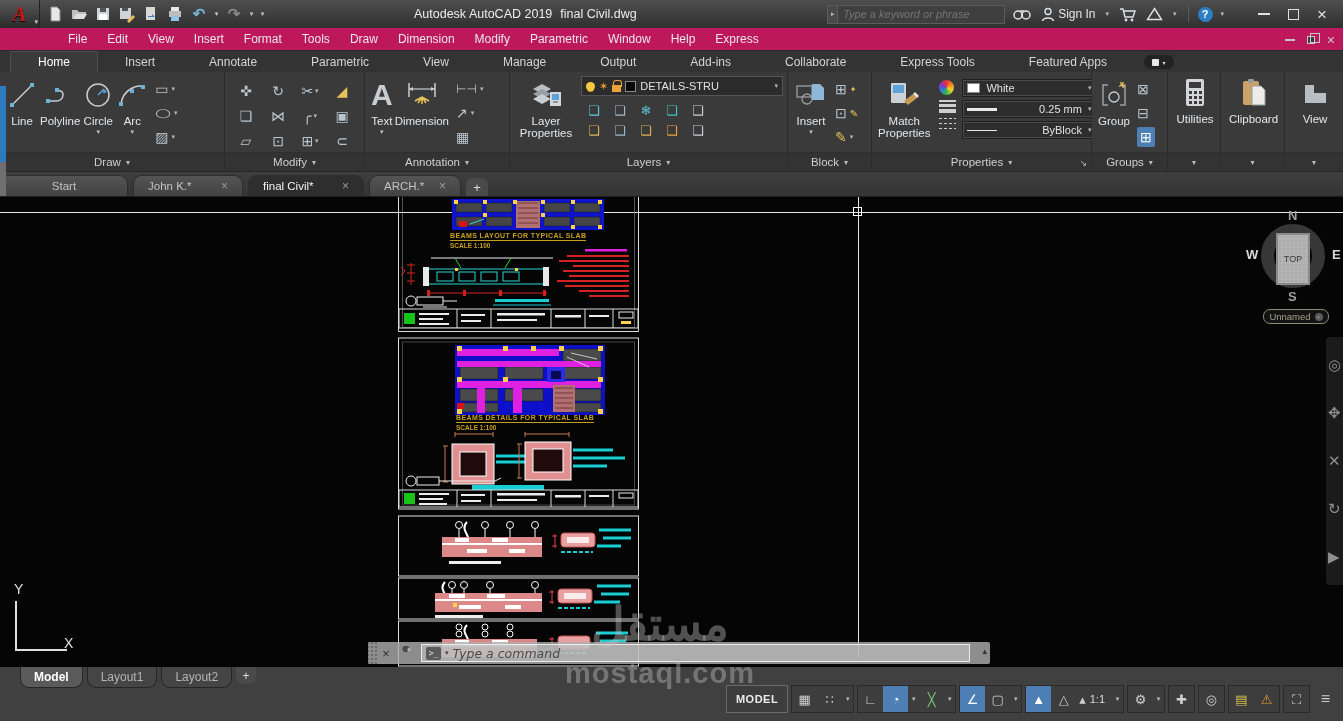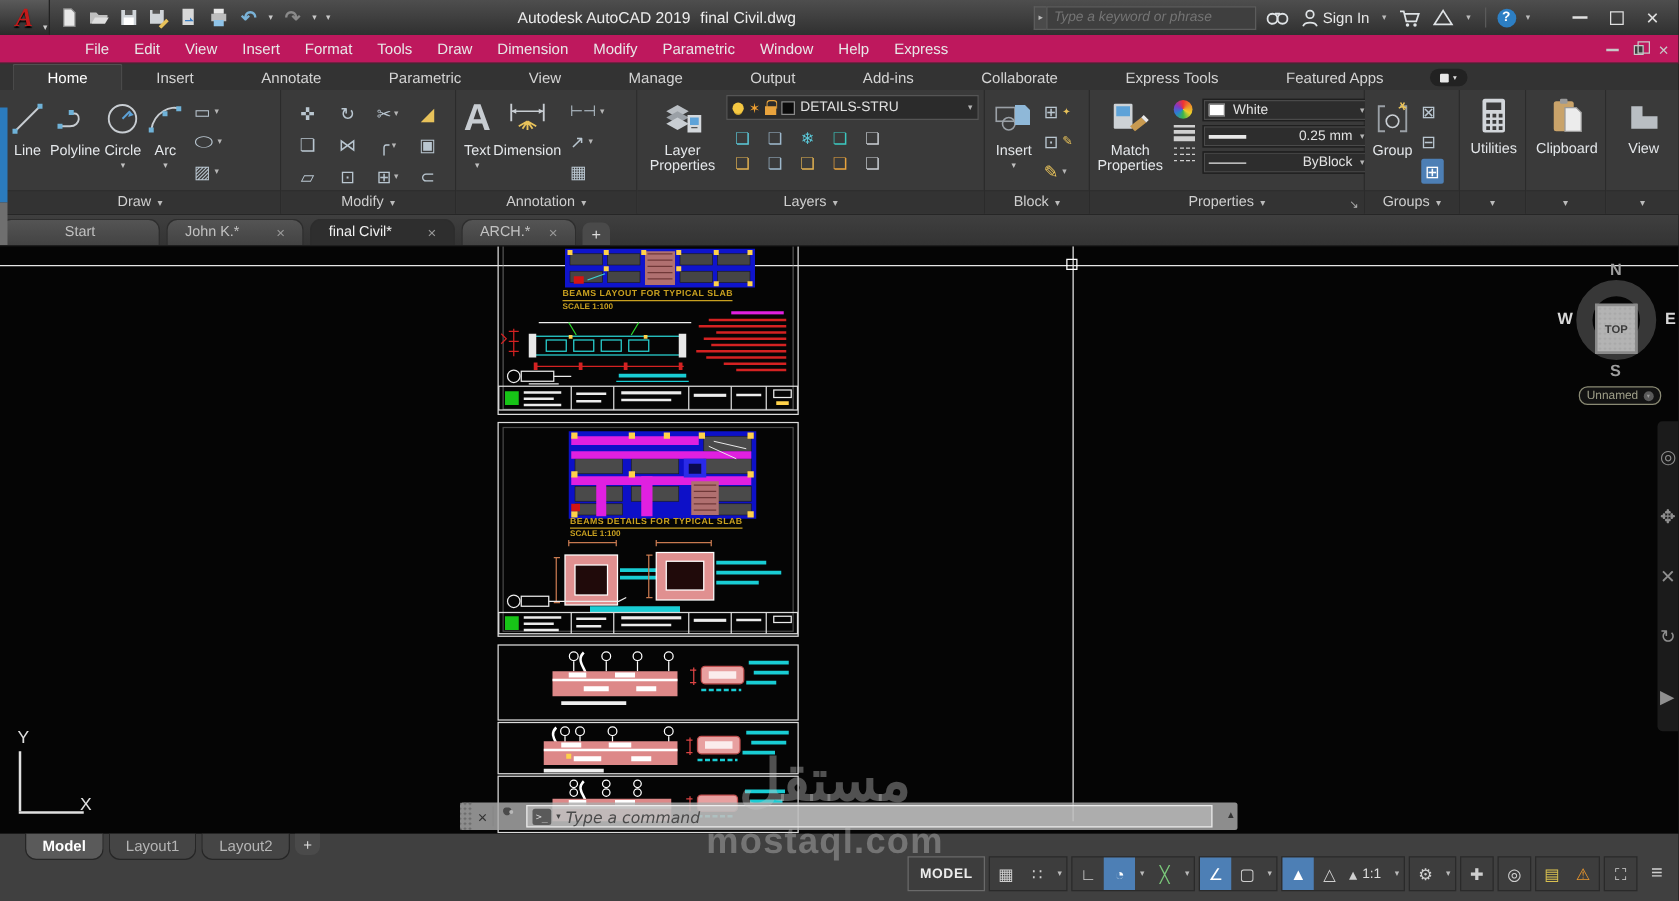--- a/index.html
+++ b/index.html
@@ -106,21 +106,21 @@
 .grip{position:absolute;left:853px;top:10px;width:9px;height:9px;border:1.5px solid #fff;z-index:2}
 .sheet{position:absolute;z-index:1}
 .sheet-title{position:absolute;z-index:3;color:#c8a020;font-weight:bold;font-size:7px;letter-spacing:.4px;border-bottom:1px solid #c8a020;line-height:8px}
 .sheet-scale{position:absolute;z-index:3;color:#c8a020;font-weight:bold;font-size:6.5px;line-height:8px}
 .ucs-y{position:absolute;left:14px;top:384px;color:#e0e0e0;font-size:14px;z-index:2}
 .ucs-vl{position:absolute;left:15px;top:404px;width:1.5px;height:48px;background:#e0e0e0;z-index:2}
 .ucs-hl{position:absolute;left:15px;top:452px;width:52px;height:1.5px;background:#e0e0e0;z-index:2}
 .ucs-x{position:absolute;left:64px;top:438px;color:#e0e0e0;font-size:14px;z-index:2}
 .viewcube{position:absolute;left:1252px;top:12px;width:88px;height:92px;z-index:3}
 .vc-ring{position:absolute;left:9px;top:15px;width:64px;height:64px;border-radius:50%;border:13px solid rgba(72,72,72,.75)}
-.vc-top{position:absolute;left:24px;top:34px;width:34px;height:40px;background:#b3b3b3;border:2px solid #8a8a8a;display:flex;align-items:center;justify-content:center;font-size:9px;font-weight:bold;color:#3c3c3c;background-image:radial-gradient(#a8a8a8 1px,transparent 1px);background-size:4px 4px}
+.vc-top{position:absolute;left:24px;top:24px;width:34px;height:52px;background:#b3b3b3;border:2px solid #8a8a8a;display:flex;align-items:center;justify-content:center;font-size:9px;font-weight:normal;color:#3c3c3c;background-image:radial-gradient(#a8a8a8 1px,transparent 1px);background-size:4px 4px}
 .vc-n{position:absolute;left:36px;top:-1px;color:#9f9f9f;font-weight:bold;font-size:13px}
 .vc-s{position:absolute;left:36px;top:80px;color:#9f9f9f;font-weight:bold;font-size:13px}
 .vc-w{position:absolute;left:-6px;top:38px;color:#d8d8d8;font-weight:bold;font-size:13px}
 .vc-e{position:absolute;left:80px;top:38px;color:#d8d8d8;font-weight:bold;font-size:13px}
 .viewpill{position:absolute;left:1263px;top:112px;width:66px;height:15px;border:1px solid #8a8a74;border-radius:7px;display:flex;align-items:center;justify-content:center;gap:4px;color:#a0a08a;font-size:9.5px;z-index:3;background:rgba(40,40,40,.4)}
 .viewpill .pc{width:8px;height:8px;border-radius:50%;background:#5a5a5a;font-size:5px;color:#999;display:flex;align-items:center;justify-content:center}
 .navbar{position:absolute;left:1326px;top:140px;width:17px;height:248px;background:rgba(70,70,70,.35);border-radius:4px 0 0 4px;z-index:3;display:flex;flex-direction:column;align-items:flex-start;justify-content:space-around;overflow:hidden;padding:4px 0}
 .nb{color:#8f8f8f;font-size:15px;margin-left:2px}
 
 

